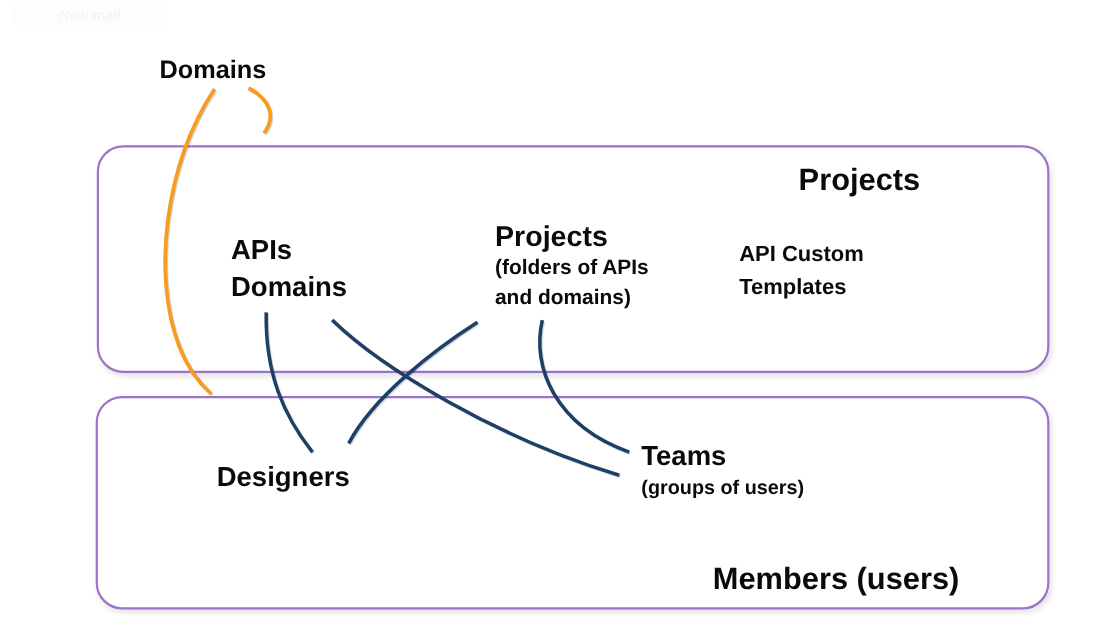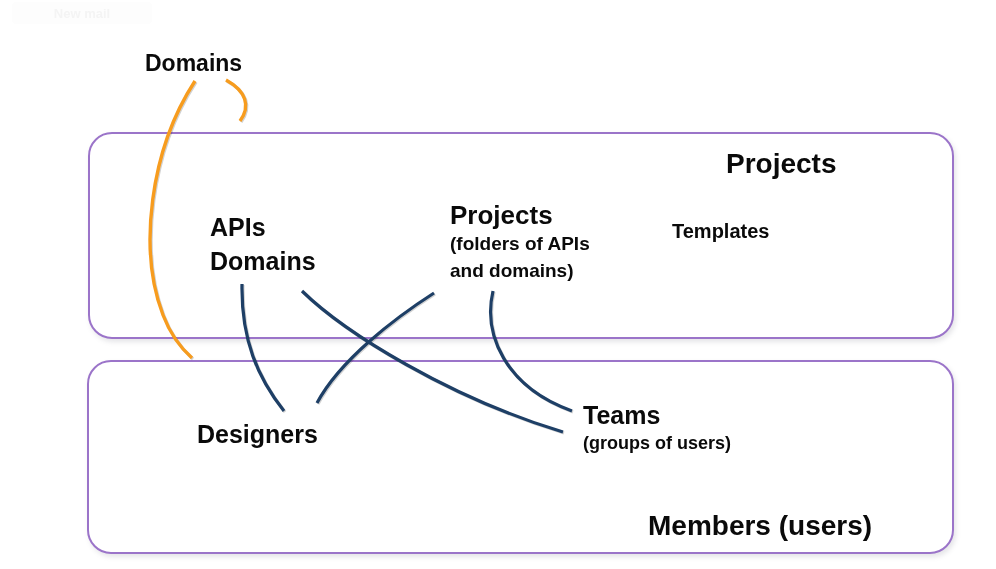--- a/index.html
+++ b/index.html
@@ -88,20 +88,21 @@
     <div>Domains</div>
   </div>
 
   <div class="label-block projects">
     <div class="title">Projects</div>
     <div class="sub">(folders of APIs</div>
     <div class="sub">and domains)</div>
   </div>
 
   <div class="label-block templates">
+    <div>API Custom</div>
     <div>Templates</div>
   </div>
 
   <div class="box members"></div>
   <div class="box-heading members-heading">Members (users)</div>
 
   <div class="label-block designers-consumers">
     <div>Designers</div>
   </div>
 

